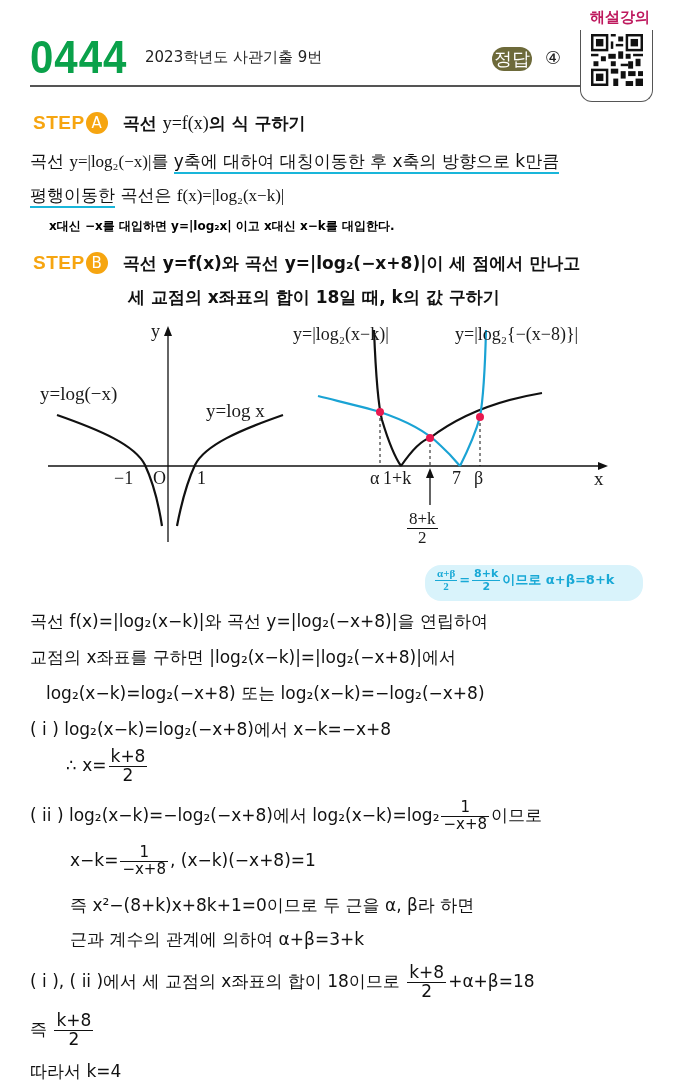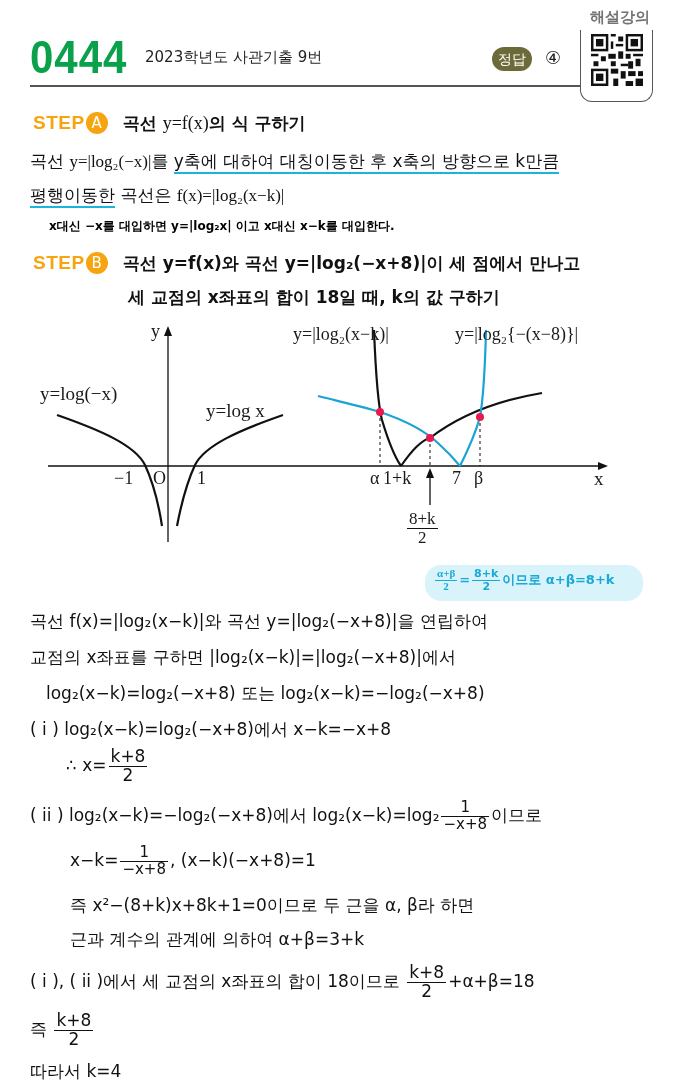--- a/index.html
+++ b/index.html
@@ -6,24 +6,24 @@
   html, body { width: 680px; height: 1089px; background: #ffffff; overflow: hidden; }
   body { position: relative; font-family: "DejaVu Sans", sans-serif; color: #1a1a1a; }
   .math { font-family: "Liberation Serif", "DejaVu Serif", serif; }
   .mi { font-family: "Liberation Serif", "DejaVu Serif", serif; }
   .abs { position: absolute; }
 
   
   #prob-no { left: 30px; top: 30px; font-family: "Liberation Sans", sans-serif; font-weight: bold; font-size: 42px; color: #0aa14a; letter-spacing: 1px; transform: scaleY(1.12); transform-origin: left top; }
   #prob-src { left: 145px; top: 48px; font-size: 15px; color: #222; }
   #header-rule { left: 30px; top: 85px; width: 555px; height: 2px; background: #555; }
-  #answer-badge { left: 492px; top: 47px; width: 40px; height: 24px; border-radius: 12px; background: #6d6a3a; color: #fff; font-size: 14px; text-align: center; line-height: 24px; }
+  #answer-badge { left: 492px; top: 47px; width: 40px; height: 24px; border-radius: 12px; background: #6d6a3a; color: #fff; font-size: 18px; text-align: center; line-height: 24px; }
   #answer-value { left: 545px; top: 47px; font-size: 18px; color: #222; }
   #qr-box { left: 580px; top: 30px; width: 73px; height: 72px; border: 1.5px solid #555; border-top: none; border-radius: 0 0 12px 12px; background: #fff; }
-  #qr-title { left: 590px; top: 8px; font-size: 15px; font-weight: bold; color: #737373; }
+  #qr-title { left: 590px; top: 8px; font-size: 15px; font-weight: bold; color: #be185d; }
   .qr { position: absolute; left: 10px; top: 4px; width: 52px; height: 52px; }
 
   
   .step-tag { font-family: "Liberation Sans", sans-serif; font-weight: bold; font-size: 19px; color: #f6a510; letter-spacing: 0.5px; }
   .step-circle { display: inline-block; width: 22px; height: 22px; border-radius: 50%; background: #f6a510; color: #fff; font-size: 15px; text-align: center; line-height: 22px; margin-left: 1px; vertical-align: 1px; }
   .step-title { font-weight: bold; font-size: 17px; color: #111; }
   .body-line { font-size: 17px; color: #111; white-space: nowrap; }
   .note { font-size: 12px; color: #000000; font-weight: bold; white-space: nowrap; margin-left: 19px; }
   .ul-cyan { border-bottom: 2px solid #19b6da; padding-bottom: 1px; }
   .frac { display: inline-block; vertical-align: middle; text-align: center; line-height: 1.05; margin: 0 2px; }

